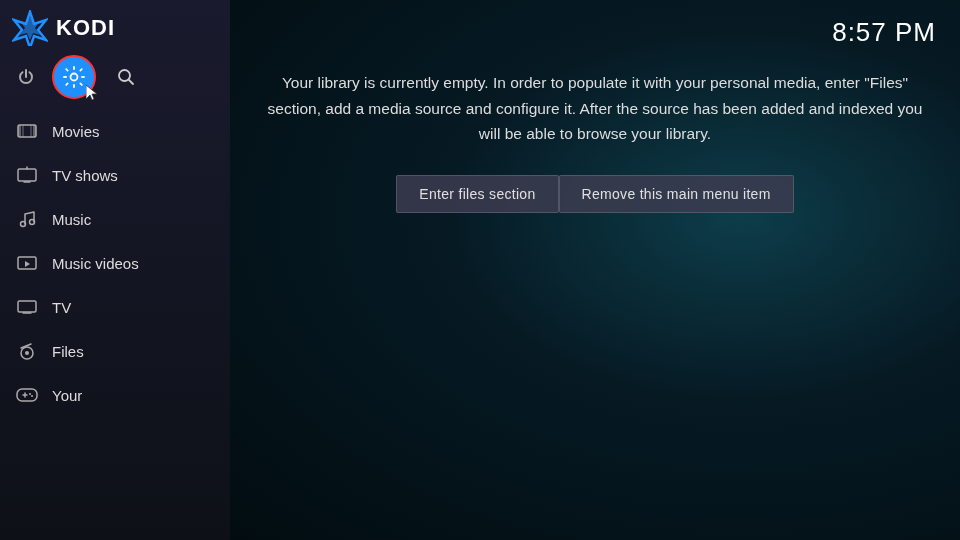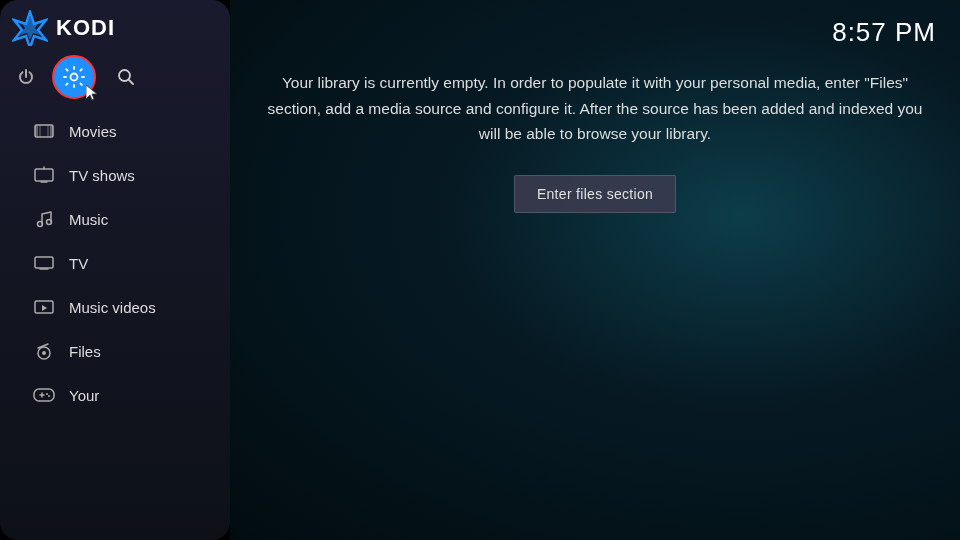--- a/index.html
+++ b/index.html
@@ -16,21 +16,20 @@
     
     .sidebar {
       width: 230px;
       min-width: 230px;
       height: 540px;
       background: linear-gradient(180deg, #1a1a2e 0%, #0d1117 100%);
       display: flex;
       flex-direction: column;
       position: relative;
       z-index: 10;
-      border-radius: 18px;
     }
 
     .sidebar-header {
       display: flex;
       align-items: center;
       padding: 10px 12px;
       height: 55px;
     }
 
     .kodi-logo {
@@ -92,21 +91,21 @@
     .nav-items {
       display: flex;
       flex-direction: column;
       flex: 1;
       overflow: hidden;
     }
 
     .nav-item {
       display: flex;
       align-items: center;
-      padding: 11px 33px;
+      padding: 11px 16px;
       cursor: pointer;
       color: #ccc;
       font-size: 15px;
       gap: 14px;
       transition: background 0.15s;
     }
 
     .nav-item-icon {
       width: 22px;
       height: 22px;
@@ -264,36 +263,36 @@
             <path d="M8 15V5l9-2v10" stroke="#aaa" stroke-width="1.5" stroke-linecap="round" stroke-linejoin="round"></path>
             <circle cx="6" cy="15" r="2.5" stroke="#aaa" stroke-width="1.5"></circle>
             <circle cx="15" cy="13" r="2.5" stroke="#aaa" stroke-width="1.5"></circle>
           </svg>
       </div>
       <span class="nav-item-label">Music</span>
     </div>
 
     <div class="nav-item">
       <div class="nav-item-icon">
+        <svg width="20" height="20" viewBox="0 0 20 20" fill="none">
+            <rect x="1" y="4" width="18" height="12" rx="1.5" stroke="#aaa" stroke-width="1.5"></rect>
+            <path d="M8 8l5 3-5 3V8z" fill="#aaa"></path>
+          </svg>
+      </div>
+      <span class="nav-item-label">Music videos</span>
+    </div>
+
+    <div class="nav-item">
+      <div class="nav-item-icon">
         <svg width="20" height="18" viewBox="0 0 20 18" fill="none">
             <rect x="1" y="3" width="18" height="11" rx="1.5" stroke="#aaa" stroke-width="1.5"></rect>
             <path d="M6 15h8" stroke="#aaa" stroke-width="1.5" stroke-linecap="round"></path>
           </svg>
       </div>
       <span class="nav-item-label">TV</span>
-    </div>
-
-    <div class="nav-item">
-      <div class="nav-item-icon">
-        <svg width="20" height="20" viewBox="0 0 20 20" fill="none">
-            <rect x="1" y="4" width="18" height="12" rx="1.5" stroke="#aaa" stroke-width="1.5"></rect>
-            <path d="M8 8l5 3-5 3V8z" fill="#aaa"></path>
-          </svg>
-      </div>
-      <span class="nav-item-label">Music videos</span>
     </div>
 
     <div class="nav-item">
       <div class="nav-item-icon">
         <svg width="20" height="20" viewBox="0 0 20 20" fill="none">
             <circle cx="10" cy="12" r="6" stroke="#aaa" stroke-width="1.5"></circle>
             <circle cx="10" cy="12" r="2" fill="#aaa"></circle>
             <path d="M4 7L14 3" stroke="#aaa" stroke-width="1.5" stroke-linecap="round"></path>
           </svg>
       </div>
@@ -321,17 +320,18 @@
 
   <div class="top-bar">
     <span class="time-display">8:57 PM</span>
   </div>
 
   <div class="content-area">
     <div class="library-message-box">
       <p class="library-message-text">Your library is currently empty. In order to populate it with your personal media, enter "Files" section, add a media source and configure it. After the source has been added and indexed you will be able to browse your library.</p>
       <div class="action-buttons">
         <button class="action-btn">Enter files section</button>
+        <button class="action-btn">Remove this main menu item</button>
       </div>
     </div>
   </div>
 
 </div>
 
 </body></html>

